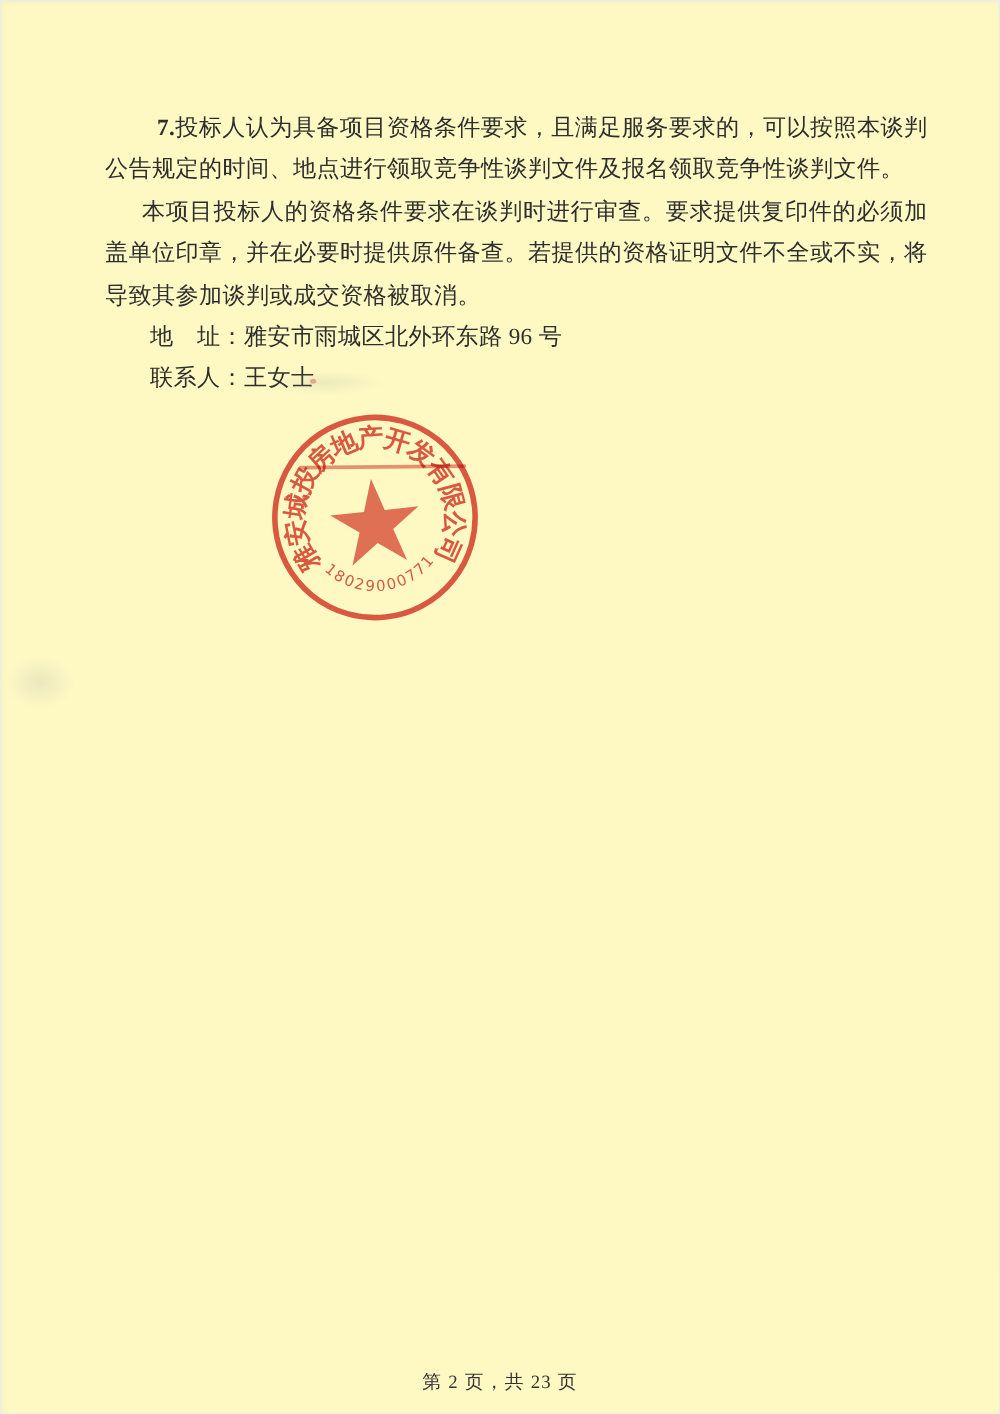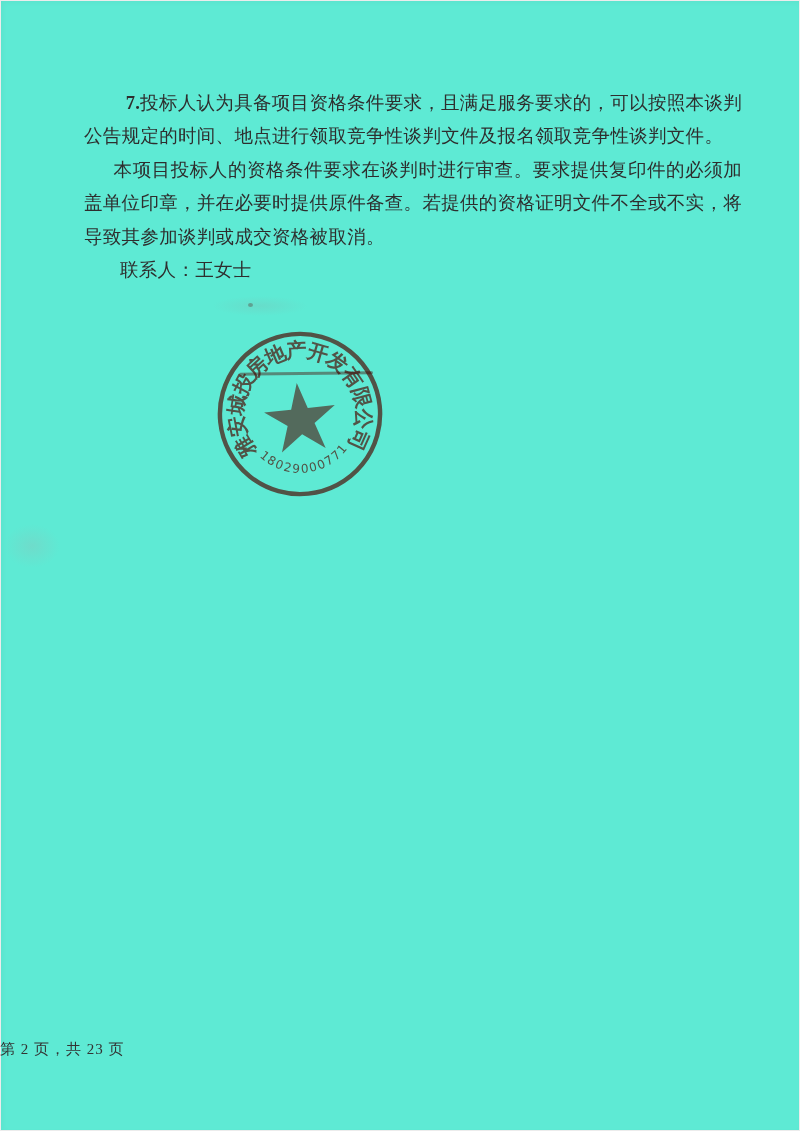--- a/index.html
+++ b/index.html
@@ -1,19 +1,19 @@
 <!DOCTYPE html>
 <html><head>
 <meta charset="utf-8">
 <style>
   html,body{margin:0;padding:0;background:#ffffff;}
   .page{
     position:relative;
     width:800px;height:1131px;
-    background:#5eead4;
+    background:#fef9c3;
     font-family:"Liberation Serif","DejaVu Serif",serif;
     color:#2e2e2e;
     overflow:hidden;
     box-shadow:inset 0 0 0 1px #ececec, inset 2px 2px 6px rgba(0,0,0,0.04);
   }
   .content{
     position:absolute;
     left:84px;right:58px;top:87px;
     font-size:18.5px;
     line-height:33.4px;
@@ -64,38 +64,39 @@
     background:radial-gradient(ellipse at center,rgba(170,170,170,0.22),rgba(170,170,170,0) 70%);
   }
   .scan-smudge{
     position:absolute;
     left:212px;top:296px;
     width:96px;height:20px;
     background:radial-gradient(ellipse at center,rgba(150,150,150,0.16),rgba(150,150,150,0) 70%);
   }
   .footer{
     position:absolute;
-    left:0;top:1040px;
+    left:0;top:1096px;
     width:100%;
-    text-align:left;
+    text-align:center;
     font-size:15px;
     letter-spacing:1px;
     color:#333;
   }
 </style>
 </head>
 <body>
 
 <div class="page">
 
   <div class="content">
     <p class="p7"><b>7.</b><span>投标人认为具备项目资格条件要求，且满足服务要求的，可以按照本谈判公告规定的时间、地点进行领取竞争性谈判文件及报名领取竞争性谈判文件。</span></p>
     <p class="p-review">本项目投标人的资格条件要求在谈判时进行审查。要求提供复印件的必须加盖单位印章，并在必要时提供原件备查。若提供的资格证明文件不全或不实，将导致其参加谈判或成交资格被取消。</p>
 
     <div class="section8">
+      <p>地　址：雅安市雨城区北外环东路 96 号</p>
       <p>联系人：王女士</p>
     </div>
   </div>
 
   <div class="ink-smear"></div>
   <div class="ink-dot"></div>
 
   <svg class="seal" viewBox="0 0 200 200" aria-hidden="true">
     <defs>
       <path id="arcTop" d="M 47.6 136.7 A 64 64 0 1 1 152.4 136.7" fill="none"></path>

